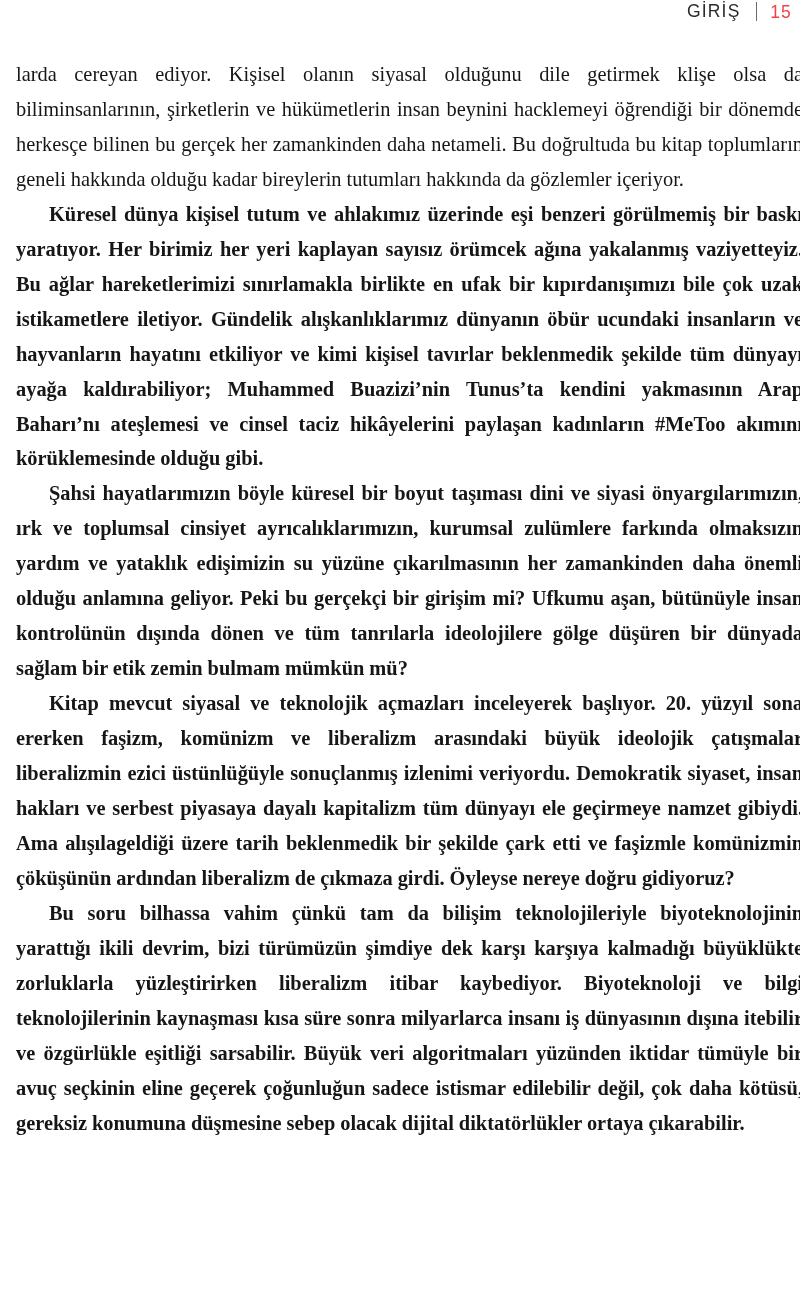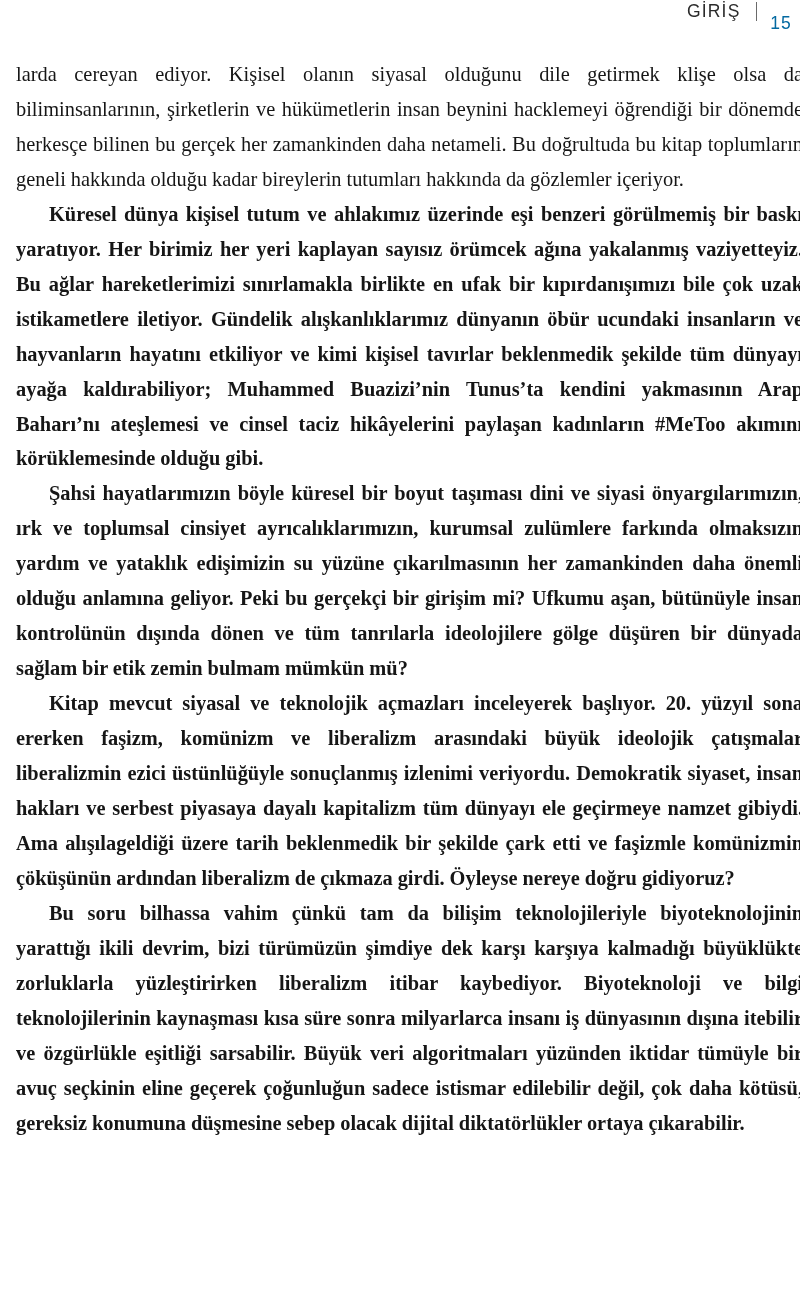--- a/index.html
+++ b/index.html
@@ -40,23 +40,23 @@
     display: inline-block;
     width: 1.6px;
     height: 19px;
     background: #6a6a6a;
     margin: 2px 13px 0 15px;
   }
   .rh-folio {
     font-family: "Liberation Sans", "DejaVu Sans", sans-serif;
     font-size: 17.5px;
     letter-spacing: 1.2px;
-    color: #0369a1;
+    color: #ef4444;
     line-height: 1;
-    padding-top: 15px;
+    padding-top: 4px;
   }
 
   
   .textblock {
     position: absolute;
     top: 57px;
     left: 7px;
     width: 787px;
     margin-left: 9px;
   }

